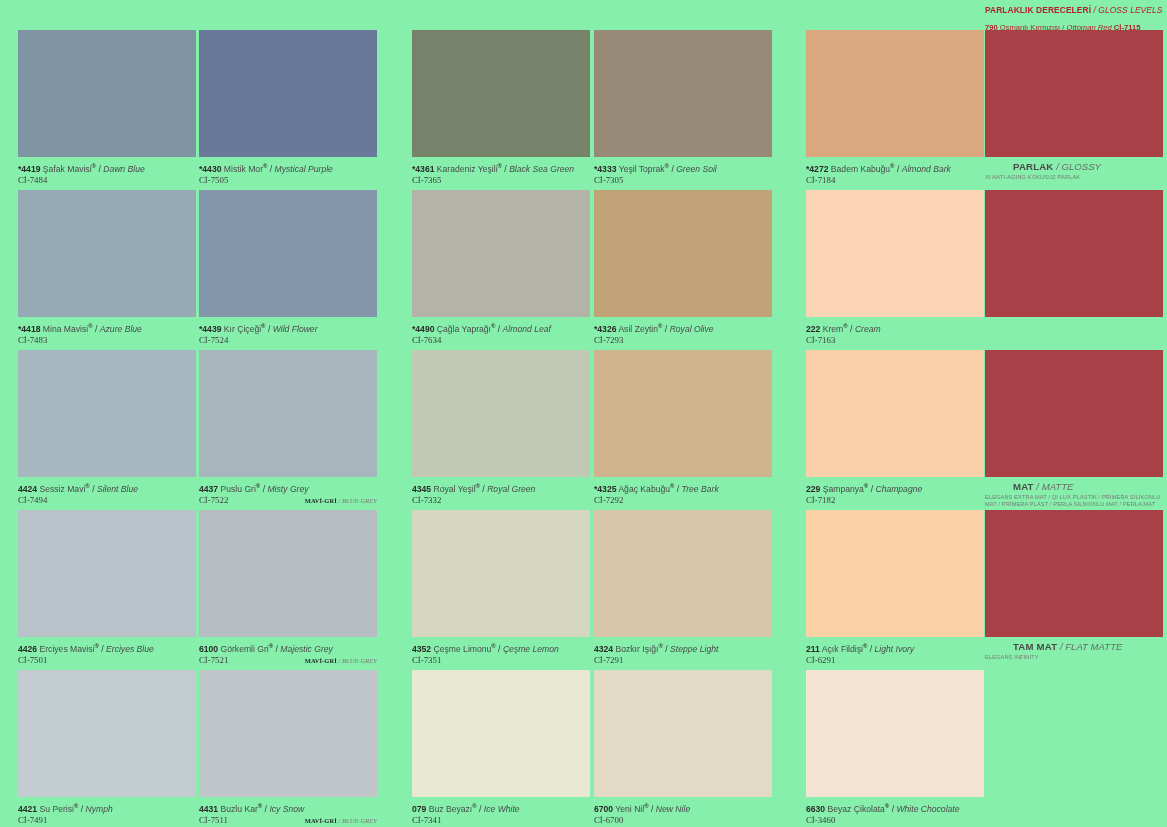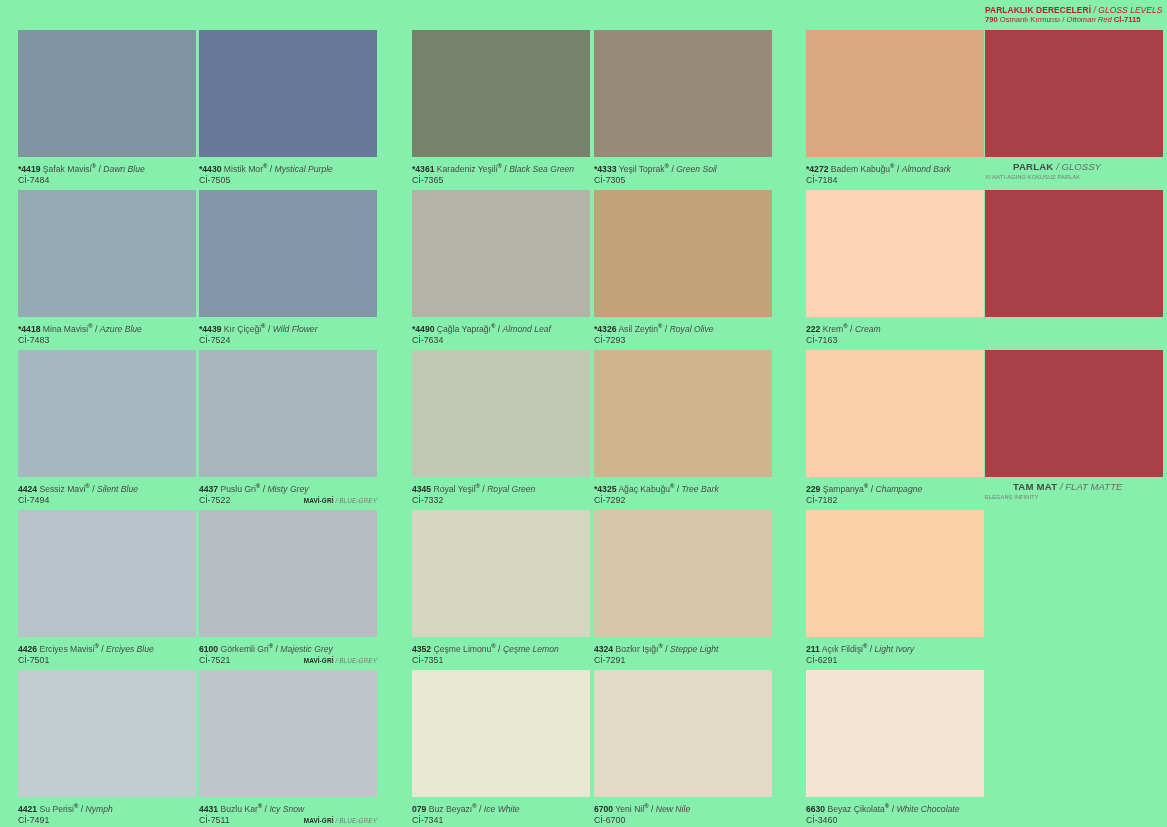--- a/index.html
+++ b/index.html
@@ -35,21 +35,21 @@
   }
   .gloss-header .gh-title .en {
     font-weight: normal;
     font-style: italic;
   }
   .gloss-header .gh-sub {
     font-size: 7.6px;
     line-height: 10px;
     color: #b0232a;
     white-space: nowrap;
-    margin-top: 0px;
+    margin-top: 8px;
   }
   .gloss-header .gh-sub b { font-weight: bold; }
   .gloss-header .gh-sub i { font-style: italic; }
 
   
   .col {
     position: absolute;
     top: 30px;
     width: 178px;
   }
@@ -90,20 +90,21 @@
   }
   .cap-line1 .en {
     font-style: italic;
     color: #4a4a4a;
   }
   .cap-line2 {
     font-size: 8.8px;
     color: #3b3b3b;
     position: relative;
     white-space: nowrap;
+    font-family: Liberation Serif, serif;
   }
   .cap-line2 .fam {
     position: absolute;
     right: 0;
     top: 0;
     font-size: 6.4px;
     letter-spacing: 0.1px;
   }
   .cap-line2 .fam .fam-tr { font-weight: bold; color: #2b2b2b; }
   .cap-line2 .fam .fam-en { font-style: italic; color: #777; }
@@ -337,19 +338,26 @@
           <div class="gcap-line1"><span class="g-tr">PARLAK</span> <span class="g-en">/ GLOSSY</span></div>
           <div class="gcap-line2">XI ANTI-AGING KOKUSUZ PARLAK</div>
         </div>
       </div>
       <div class="cell">
         <div class="chip" style="background: rgb(168, 65, 71);"></div>
       </div>
       <div class="cell">
         <div class="chip" style="background: rgb(168, 65, 71);"></div>
         <div class="caption">
+          <div class="gcap-line1"><span class="g-tr">MAT</span> <span class="g-en">/ MATTE</span></div>
+          <div class="gcap-line2">ELEGANS EXTRA MAT / QI LUX PLASTİK / PRİMERA SİLİKONLU MAT / PRİMERA PLAST / PERLA SİLİKONLU MAT / PERLA MAT</div>
+        </div>
+      </div>
+      <div class="cell">
+        <div class="chip" style="background: rgb(168, 65, 71);"></div>
+        <div class="caption">
           <div class="gcap-line1"><span class="g-tr">TAM MAT</span> <span class="g-en">/ FLAT MATTE</span></div>
           <div class="gcap-line2">ELEGANS INFINITY</div>
         </div>
       </div>
     </div>
 
 </div>
 
 </body></html>

